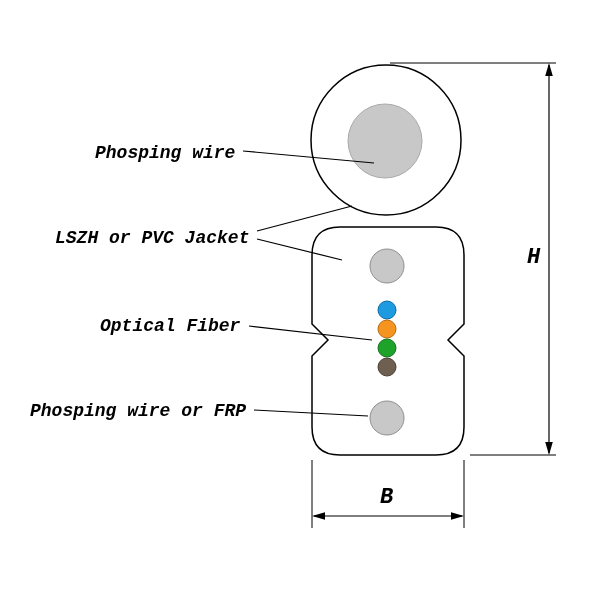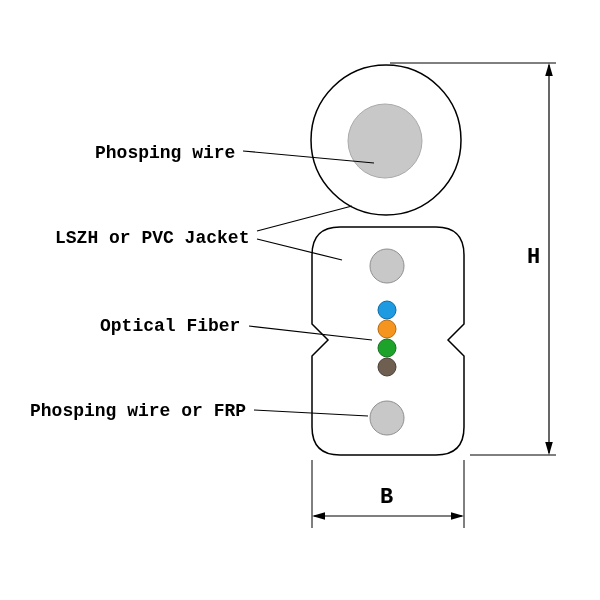--- a/index.html
+++ b/index.html
@@ -8,20 +8,21 @@
     width: 600px;
     height: 600px;
     background: #ffffff;
     overflow: hidden;
   }
   .stage {
     position: relative;
     width: 600px;
     height: 600px;
     background: #ffffff;
+    font-style: italic;
   }
   svg text {
     font-family: "Liberation Mono", "DejaVu Sans Mono", monospace;
     font-weight: bold;
     fill: #000000;
   }
   .callout-label { font-size: 18px; }
   .dim-label { font-size: 22px; }
   .outline { fill: none; stroke: #000000; stroke-width: 1.5; }
   .leader { stroke: #000000; stroke-width: 1.2; fill: none; }

